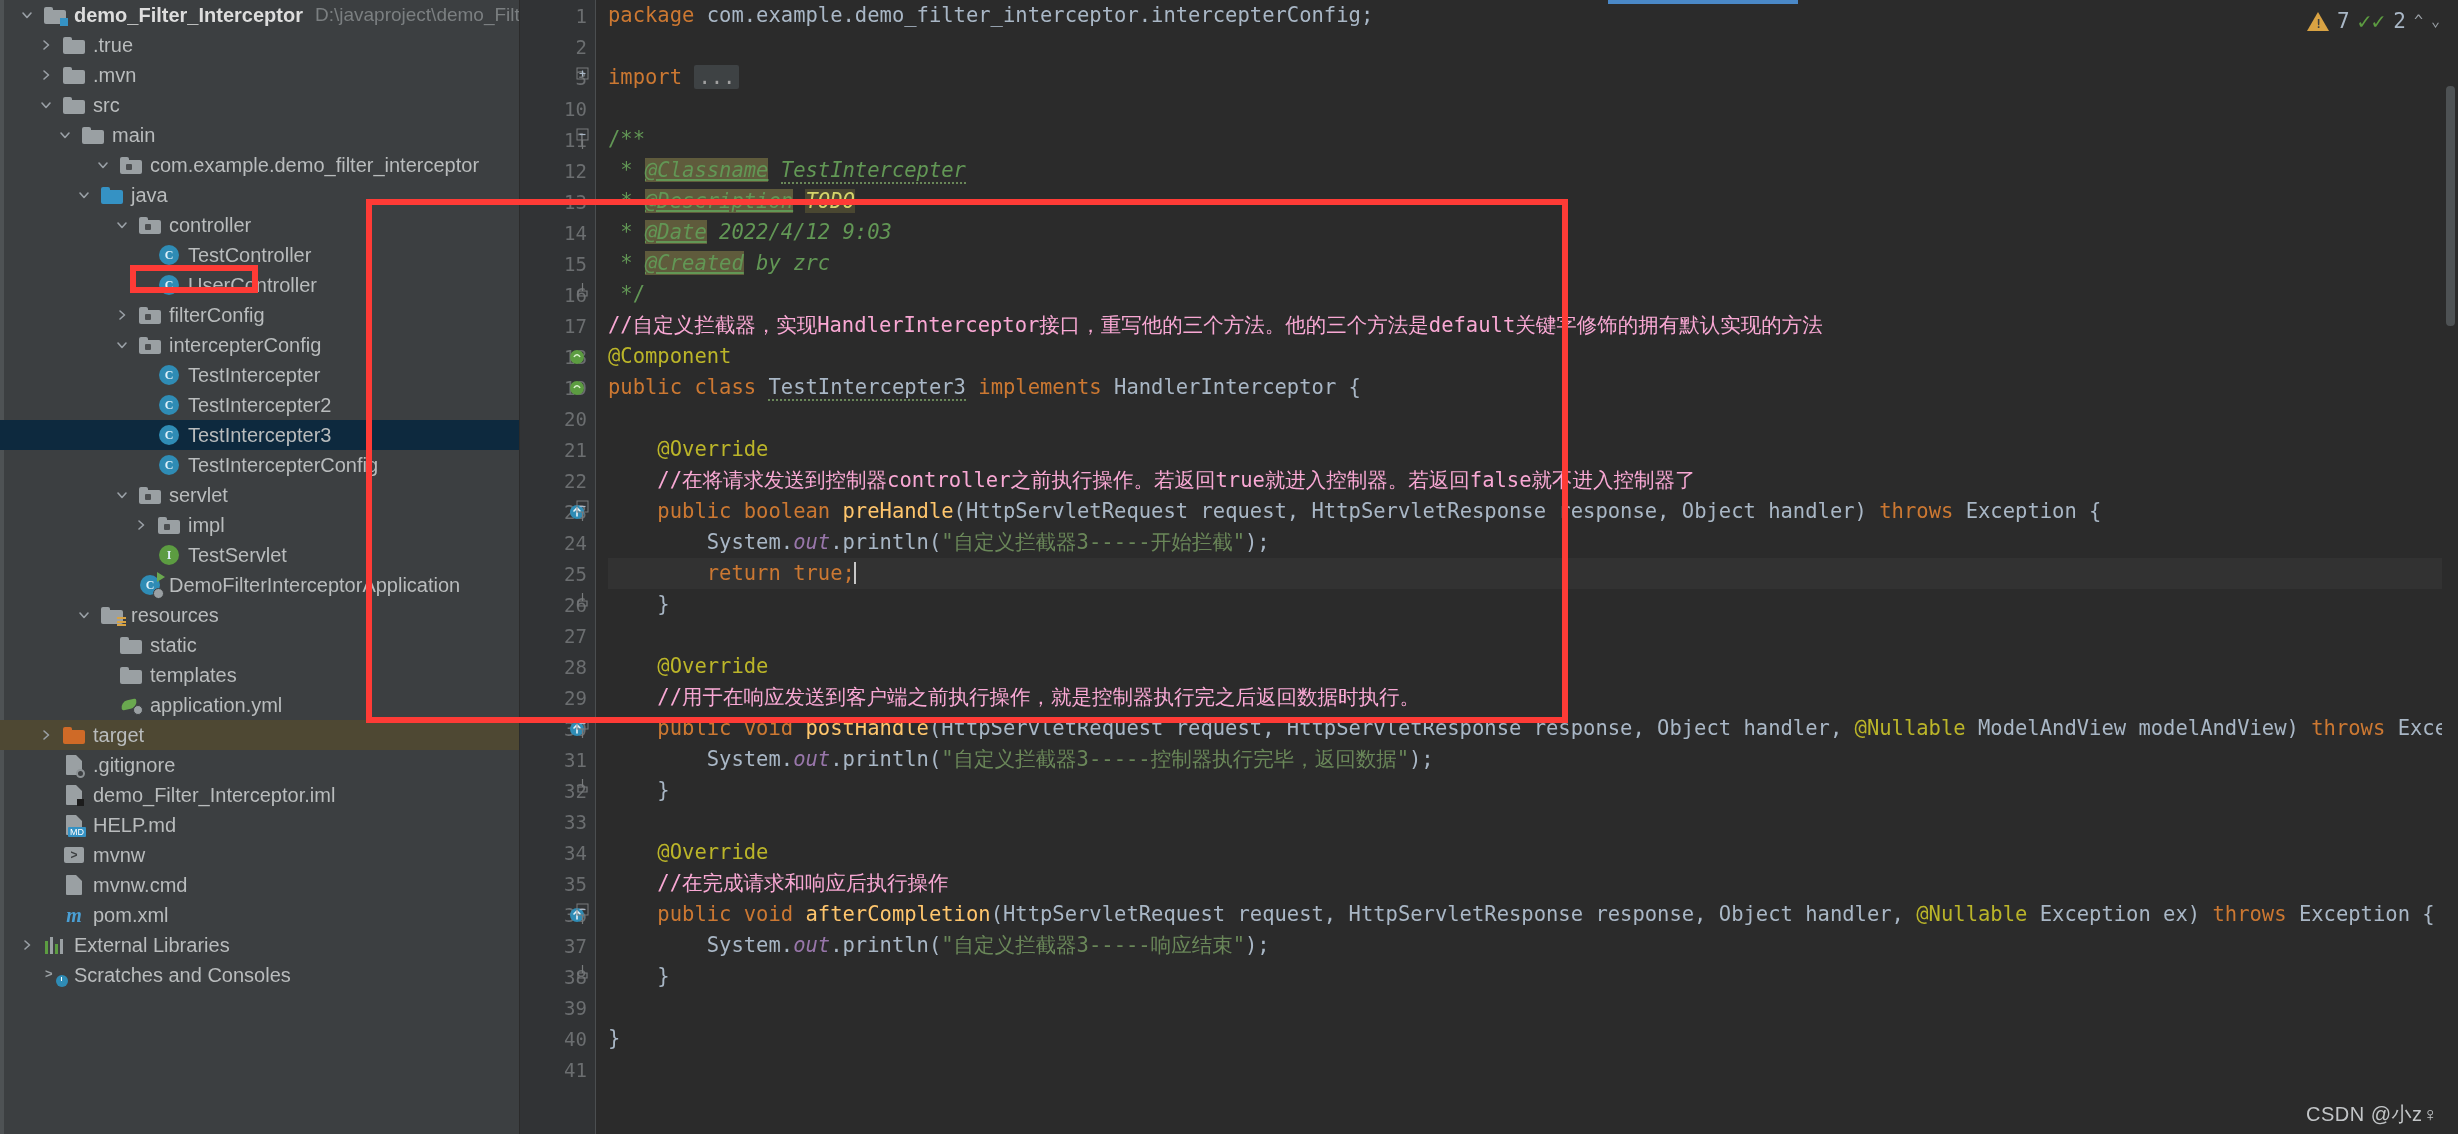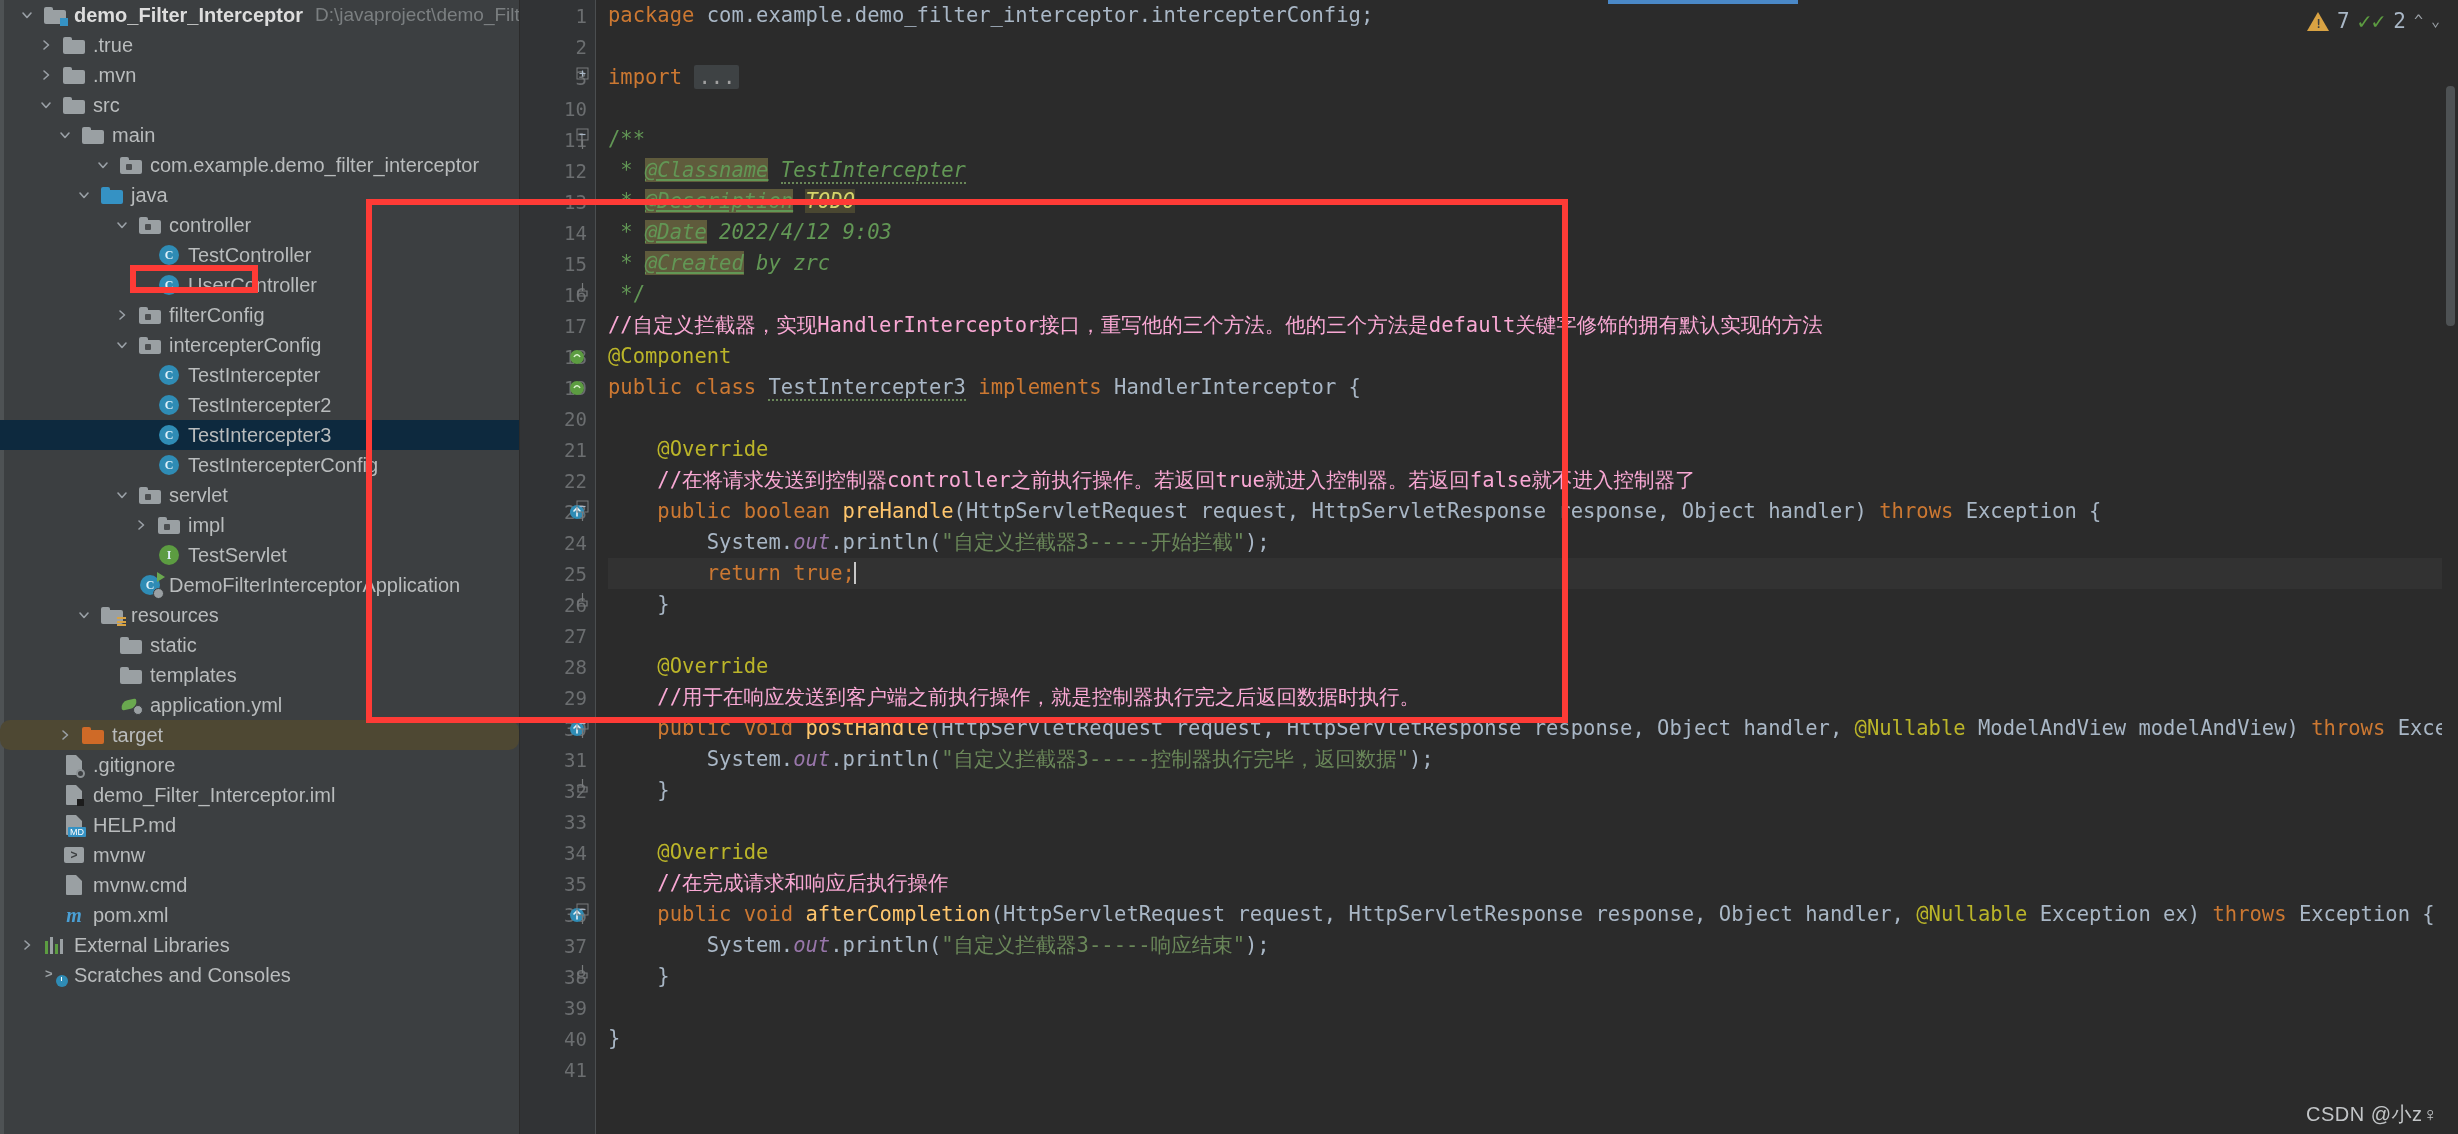--- a/index.html
+++ b/index.html
@@ -435,21 +435,21 @@
         <div class="tree-row" style="padding-left: 90px;">
           <span class="arrow"></span>
           <span class="ico">
             <span class="ymlico">
               <span class="l"></span>
               <span class="c"></span>
             </span>
           </span>
           <span class="lbl">application.yml</span>
         </div>
-        <div class="tree-row highlight-target" style="padding-left: 52px; border-radius: 10px;">
+        <div class="tree-row highlight-target" style="padding-left: 33px;">
           <span class="arrow">
             <svg width="14" height="14" viewBox="0 0 14 14">
               <path d="M5 3 L9.5 7 L5 11" fill="none" stroke="#9aa0a6" stroke-width="1.6" stroke-linecap="round" stroke-linejoin="round"></path>
             </svg>
           </span>
           <span class="ico">
             <span class="fold orange">
               <span class="tab"></span>
               <span class="body"></span>
             </span>

